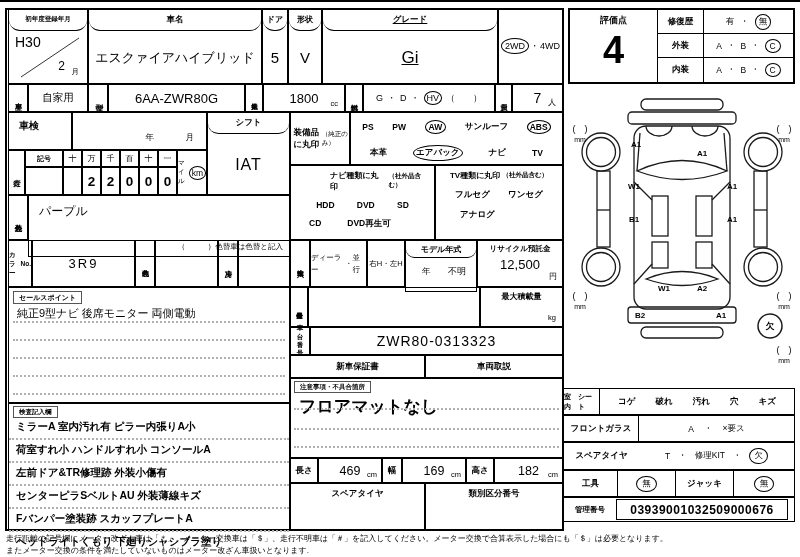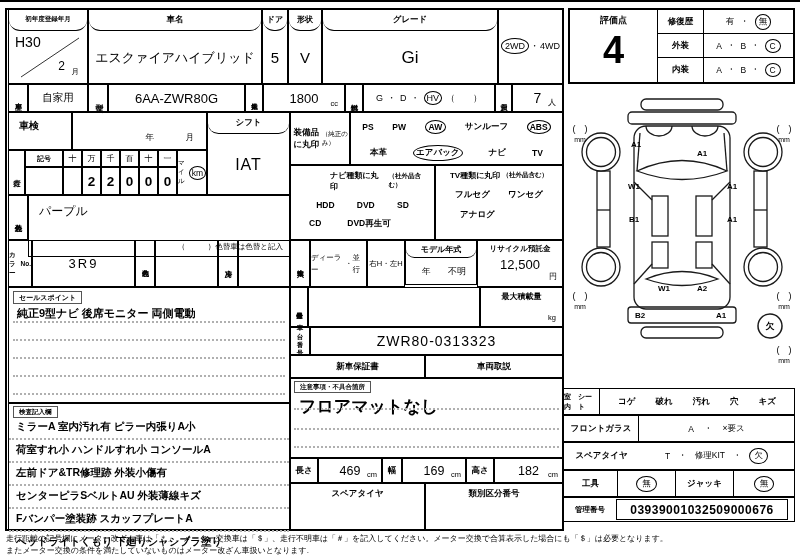--- a/index.html
+++ b/index.html
@@ -39,21 +39,21 @@
   <div class="fc" style="height:53px;font-size:13px;">エスクァイアハイブリッド</div>
 </div>
 <div class="abs b" style="left:262px;top:8px;width:26px;height:76px;">
   <div class="cellhdr" style="height:21px;font-size:8px;">ドア</div>
   <div class="fc" style="height:53px;font-size:15px;">5</div>
 </div>
 <div class="abs b" style="left:288px;top:8px;width:34px;height:76px;">
   <div class="cellhdr" style="height:21px;font-size:8px;">形状</div>
   <div class="fc" style="height:53px;font-size:15px;">V</div>
 </div>
-<div class="abs b" style="left:322px;top:8px;width:176px;height:76px;">
+<div class="abs b" style="left:322px;top:8px;width:176px;height:76px;text-decoration:underline;">
   <div class="cellhdr" style="height:21px;font-size:8.5px;">グレード</div>
   <div class="fc" style="height:53px;font-size:17px;">Gi</div>
 </div>
 <div class="abs b fcol" style="left:498px;top:8px;width:65px;height:76px;font-size:9px;gap:1px;">
   <span class="circ" style="padding:2px 3px;">2WD</span>
   <span>・</span>
   <span>4WD</span>
 </div>
 
 <div class="abs b fc vert" style="left:8px;top:84px;width:20px;height:28px;font-size:7px;font-weight:bold;">車歴</div>
@@ -179,36 +179,36 @@
 <div class="abs b fcol" style="left:310px;top:240px;width:57px;height:47px;font-size:7.5px;line-height:1.5;">
   <span>ディーラー</span>
   <span>・</span>
   <span>並行</span>
 </div>
 <div class="abs b fcol" style="left:367px;top:240px;width:38px;height:47px;font-size:7.5px;line-height:1.5;">
   <span>右H</span>
   <span>・</span>
   <span>左H</span>
 </div>
-<div class="abs b" style="left:405px;top:240px;width:72px;height:45px;">
+<div class="abs b" style="left:405px;top:240px;width:72px;height:52px;">
   <div class="cellhdr" style="height:16px;font-size:8px;">モデル年式</div>
   <div class="abs" style="left:0;top:16px;width:70px;height:29px;">
     <span class="abs" style="left:16px;top:9px;font-size:8.5px;">年</span>
     <span class="abs" style="right:10px;top:8px;font-size:9px;">不明</span>
   </div>
 </div>
 <div class="abs b" style="left:477px;top:240px;width:86px;height:47px;">
   <div class="hdr" style="font-size:7.5px;margin-top:3px;">リサイクル預託金</div>
   <div class="fc" style="font-size:13px;margin-top:3px;">12,500</div>
   <span class="abs" style="right:5px;bottom:4px;font-size:8px;">円</span>
 </div>
 
 <div class="abs b" style="left:8px;top:287px;width:282px;height:116px;">
   <span class="tab" style="left:4px;top:3px;font-size:7px;">セールスポイント</span>
-  <span class="abs" style="left:8px;top:18px;font-size:11px;font-weight:bold;">純正9型ナビ  後席モニター 両側電動</span>
+  <span class="abs" style="left:8px;top:18px;font-size:11px;font-weight:normal;">純正9型ナビ  後席モニター 両側電動</span>
   <div class="dotl" style="left:4px;top:33px;width:272px;"></div>
   <div class="dotl" style="left:4px;top:51px;width:272px;"></div>
   <div class="dotl" style="left:4px;top:69px;width:272px;"></div>
   <div class="dotl" style="left:4px;top:87px;width:272px;"></div>
   <div class="dotl" style="left:4px;top:105px;width:272px;"></div>
 </div>
 
 <div class="abs b fc vert" style="left:290px;top:287px;width:18px;height:40px;font-size:6.5px;font-weight:bold;letter-spacing:0;">登録番号</div>
 <div class="abs b" style="left:308px;top:287px;width:172px;height:40px;"></div>
 <div class="abs b" style="left:480px;top:287px;width:83px;height:40px;">

